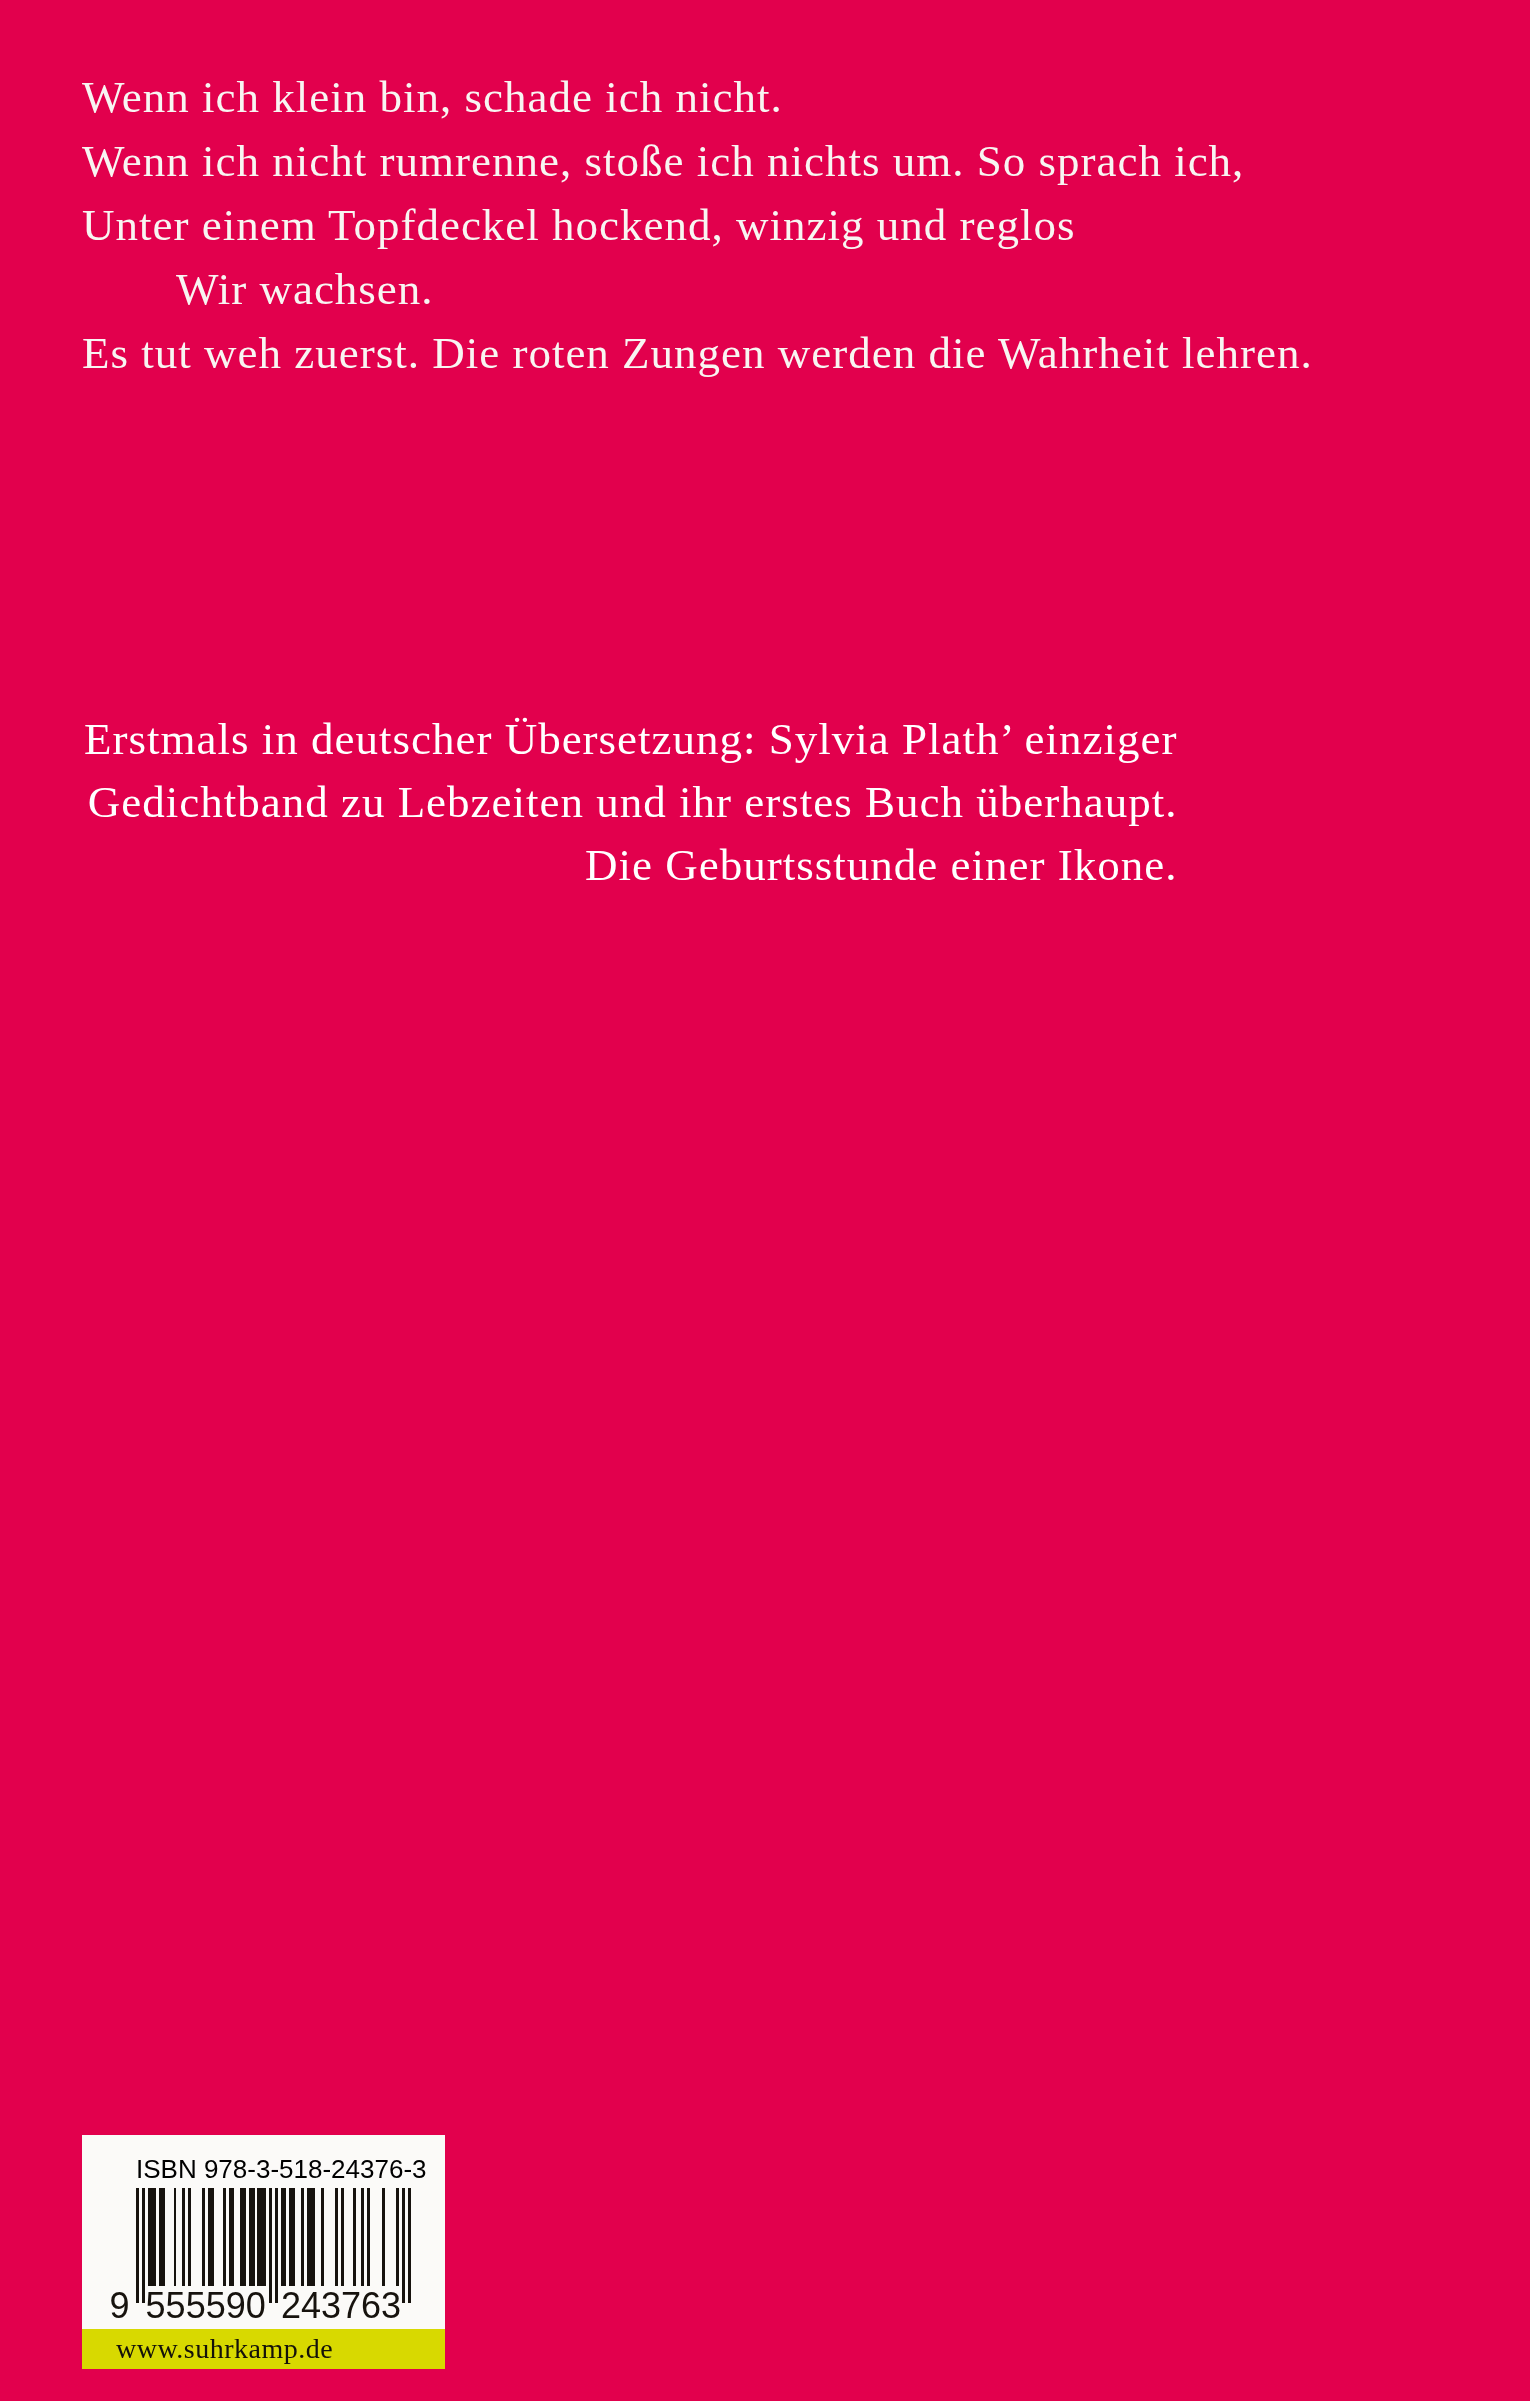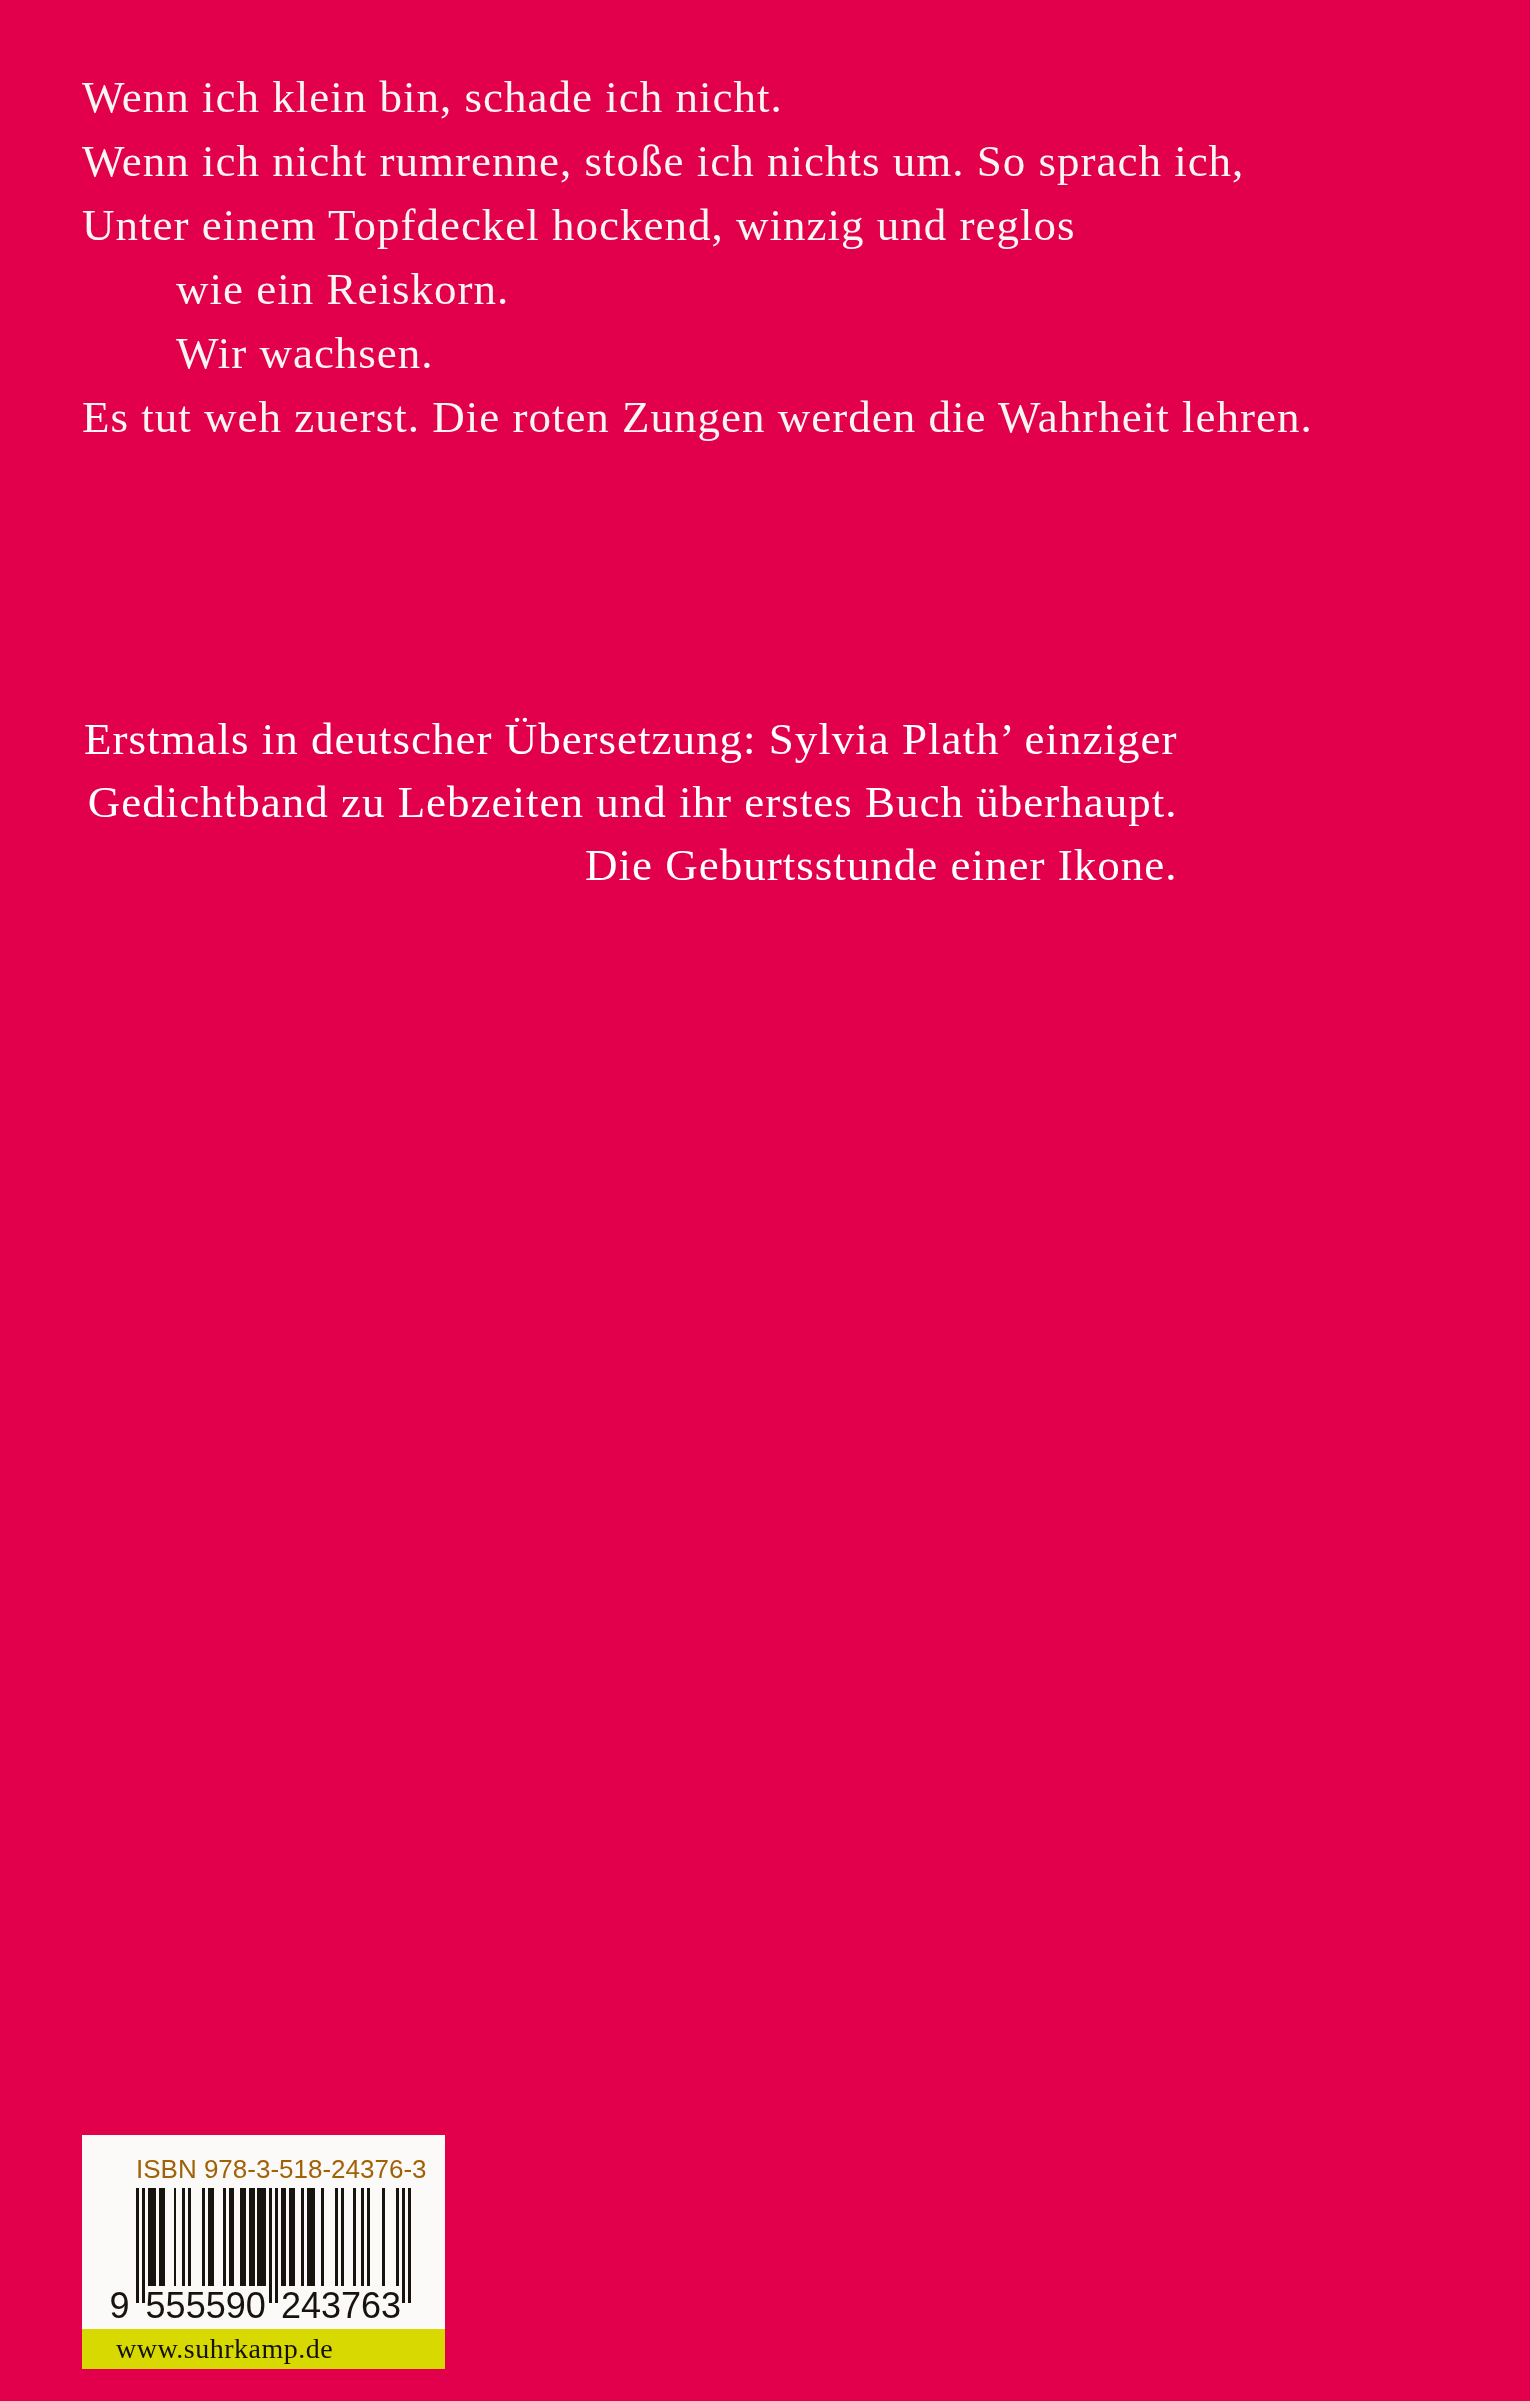--- a/index.html
+++ b/index.html
@@ -23,21 +23,21 @@
   }
   .isbn-box{
     position:absolute;left:82px;top:2135px;
     width:363px;height:194px;
     background:#fbfaf8;
   }
   .isbn-label{
     position:absolute;left:54px;top:19px;width:274px;
     font-family:"Liberation Sans", sans-serif;
     font-size:26px;line-height:30px;
-    color:#a16207;text-align:center;white-space:nowrap;
+    color:#000000;text-align:center;white-space:nowrap;
   }
   .barcode{
     position:absolute;left:54px;top:53px;
     width:274px;height:115px;
     font-size:0;white-space:nowrap;
   }
   .barcode i{display:inline-block;vertical-align:top;width:2.9px;height:98px;}
   .barcode i.b{background:#17130e;}
   .barcode i.g{height:115px;}
   .barcode .d{
@@ -63,21 +63,20 @@
 </style>
 </head>
 <body>
 
 <div class="page">
 
   <div class="poem">
     <div class="line">Wenn ich klein bin, schade ich nicht.</div>
     <div class="line">Wenn ich nicht rumrenne, stoße ich nichts um. So sprach ich,</div>
     <div class="line">Unter einem Topfdeckel hockend, winzig und reglos</div>
-    <div class="line indent">wie ein Reiskorn.</div>
     <div class="line indent">Wir wachsen.</div>
     <div class="line">Es tut weh zuerst. Die roten Zungen werden die Wahrheit lehren.</div>
   </div>
 
   <div class="blurb">
     <div class="line">Erstmals in deutscher Übersetzung: Sylvia Plath’ einziger</div>
     <div class="line">Gedichtband zu Lebzeiten und ihr erstes Buch überhaupt.</div>
     <div class="line">Die Geburtsstunde einer Ikone.</div>
   </div>
 

